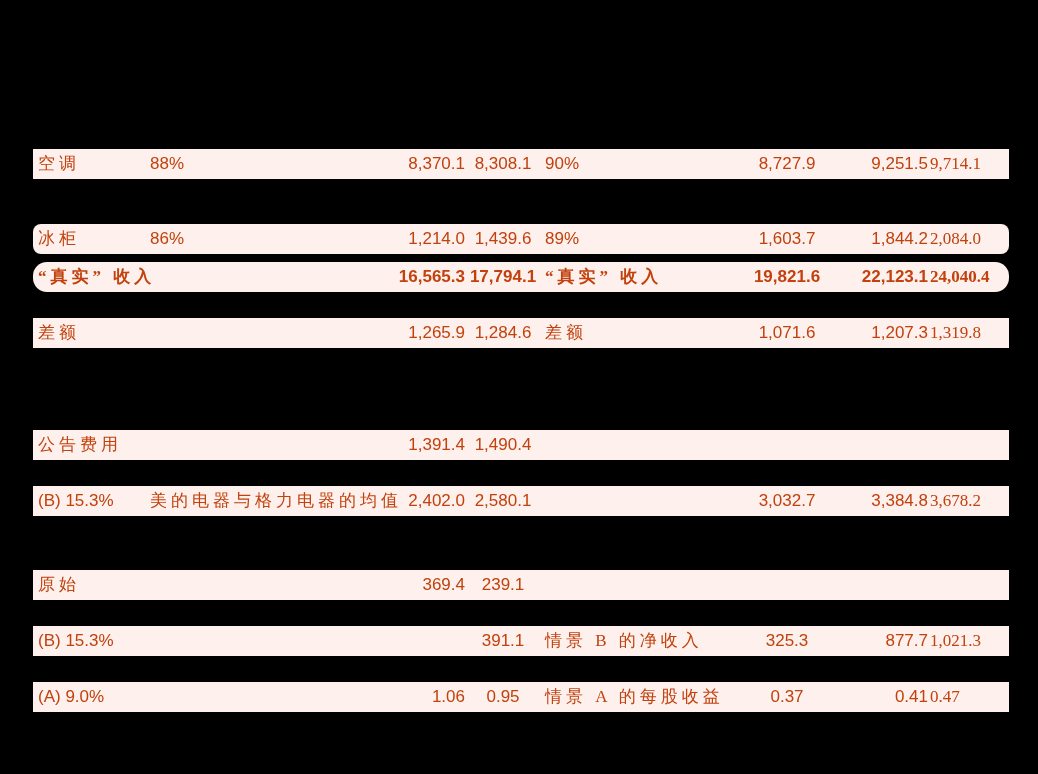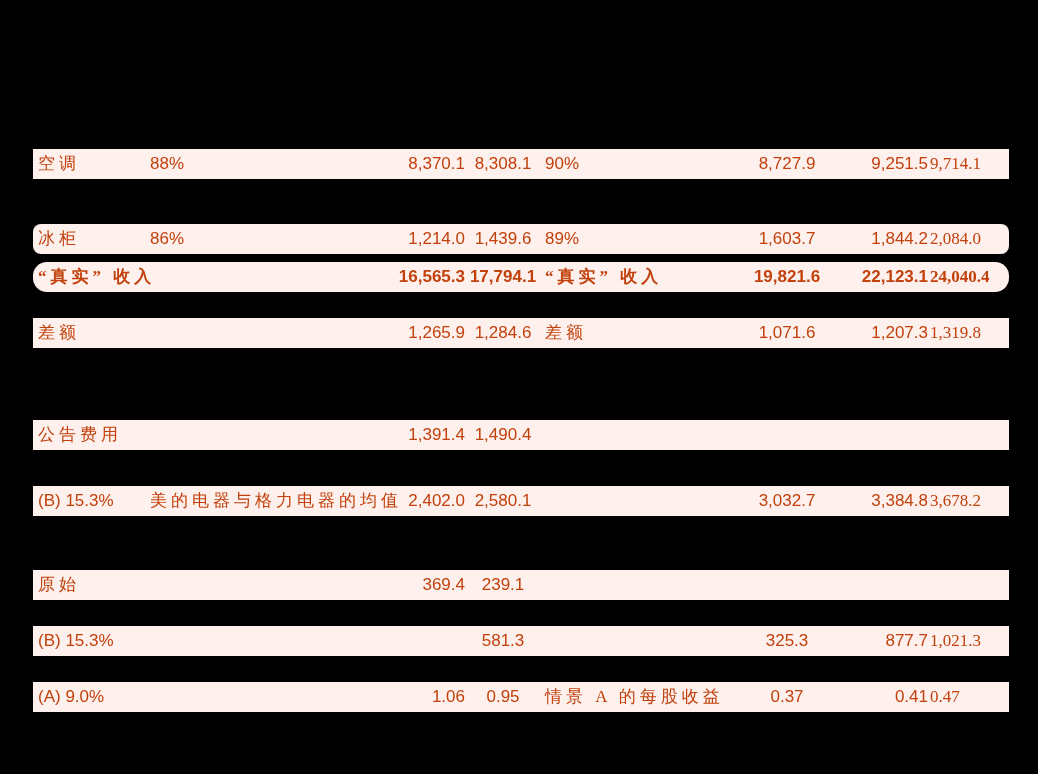--- a/index.html
+++ b/index.html
@@ -78,21 +78,21 @@
       <div class="trow" style="top: 282px;">
     <span class="cell c-label cjk">差额</span>
     <span class="cell c-mid"></span>
     <span class="cell c-n1">1,265.9</span>
     <span class="cell c-n2">1,284.6</span>
     <span class="cell c-l2 cjk">差额</span>
     <span class="cell c-n3">1,071.6</span>
     <span class="cell c-n4">1,207.3</span>
     <span class="cell c-n5">1,319.8</span>
   </div>
-      <div class="trow" style="top: 384px;">
+      <div class="trow" style="top: 394px;">
     <span class="cell c-label cjk">公告费用</span>
     <span class="cell c-mid"></span>
     <span class="cell c-n1">1,391.4</span>
     <span class="cell c-n2">1,490.4</span>
     <span class="cell c-l2"></span>
     <span class="cell c-n3"></span>
     <span class="cell c-n4"></span>
     <span class="cell c-n5"></span>
   </div>
       <div class="trow" style="top: 450px;">
@@ -110,21 +110,22 @@
     <span class="cell c-n1">369.4</span>
     <span class="cell c-n2">239.1</span>
     <span class="cell c-l2"></span>
     <span class="cell c-n3"></span>
     <span class="cell c-n4"></span>
     <span class="cell c-n5"></span>
   </div>
       <div class="trow" style="top: 590px;">
     <span class="cell c-label">(B) 15.3%</span>
     <span class="cell c-mid"></span>
-    <span class="cell c-n2">581.3</span>
+    <span class="cell c-n2">391.1</span>
+    <span class="cell c-l2 cjk">情景 B 的净收入</span>
     <span class="cell c-n3">325.3</span>
     <span class="cell c-n4">877.7</span>
     <span class="cell c-n5">1,021.3</span>
   </div>
       <div class="trow" style="top: 646px;">
     <span class="cell c-label">(A) 9.0%</span>
     <span class="cell c-mid"></span>
     <span class="cell c-n1">1.06</span>
     <span class="cell c-n2">0.95</span>
     <span class="cell c-l2 cjk">情景 A 的每股收益</span>

